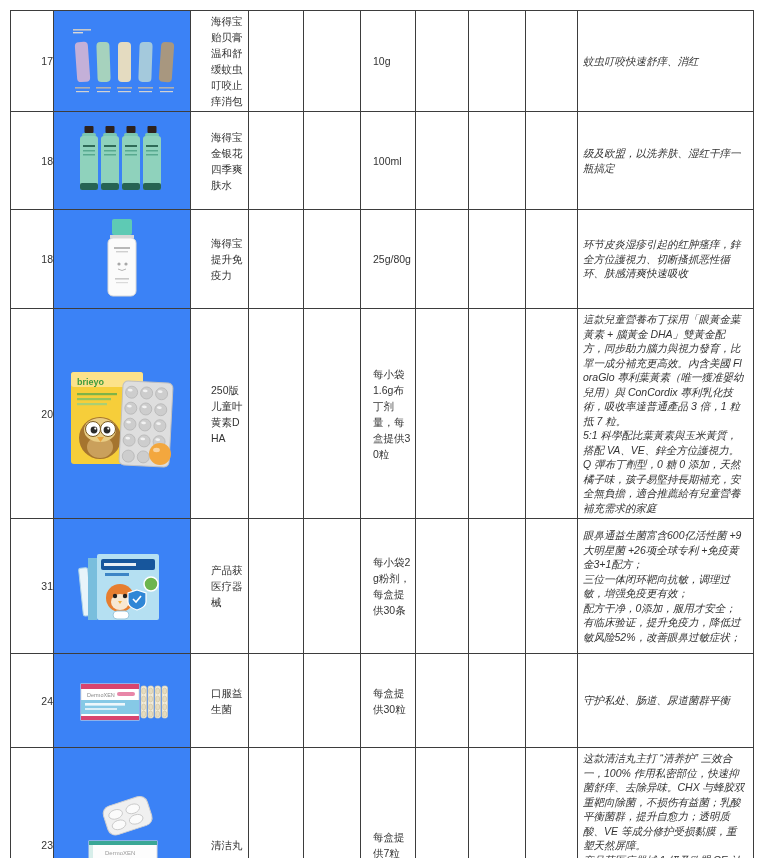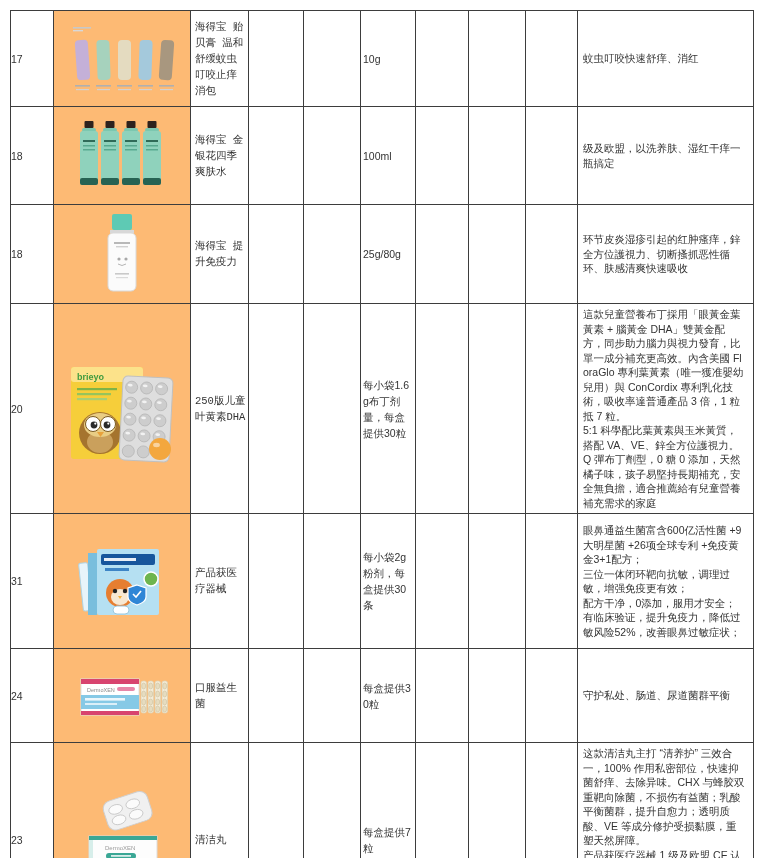--- a/index.html
+++ b/index.html
@@ -19,29 +19,30 @@
     vertical-align:middle;
     font-size:10.5px;line-height:16px;
     color:#333333;
     overflow:hidden;
     padding:2px 3px;
     word-break:break-all;
   }
   tr.r17{height:96px;} tr.r18{height:98px;} tr.r19{height:99px;}
   tr.r20{height:160px;} tr.r21{height:135px;} tr.r22{height:94px;}
   tr.r23{height:158px;}
-  td.c-num{text-align:left;padding:0;}
-  td.c-img{text-align:right;padding:1px;background:#fdba74;}
+  td.c-num{text-align:right;padding:0;}
+  td.c-img{text-align:right;padding:1px;background:#3b82f6;}
   td.c-img svg{display:block;margin:0 auto;}
-  td.c-name{padding:2px 2px 2px 4px;line-height:16px;font-family:Liberation Mono, monospace;}
-  td.c-spec{padding:2px 2px 2px 2px;line-height:16px;}
+  td.c-name{padding:2px 2px 2px 20px;line-height:16px;}
+  td.c-spec{padding:2px 2px 2px 12px;line-height:16px;}
   td.c-desc{
     padding:3px 8px 3px 5px;
     line-height:14.5px;
     white-space:pre-wrap;
+    font-style:italic;
   }
 </style>
 </head>
 <body>
 
 <div class="sheet">
 <table class="product-table">
   <colgroup>
     <col style="width:43px">
         <col style="width:137px">

